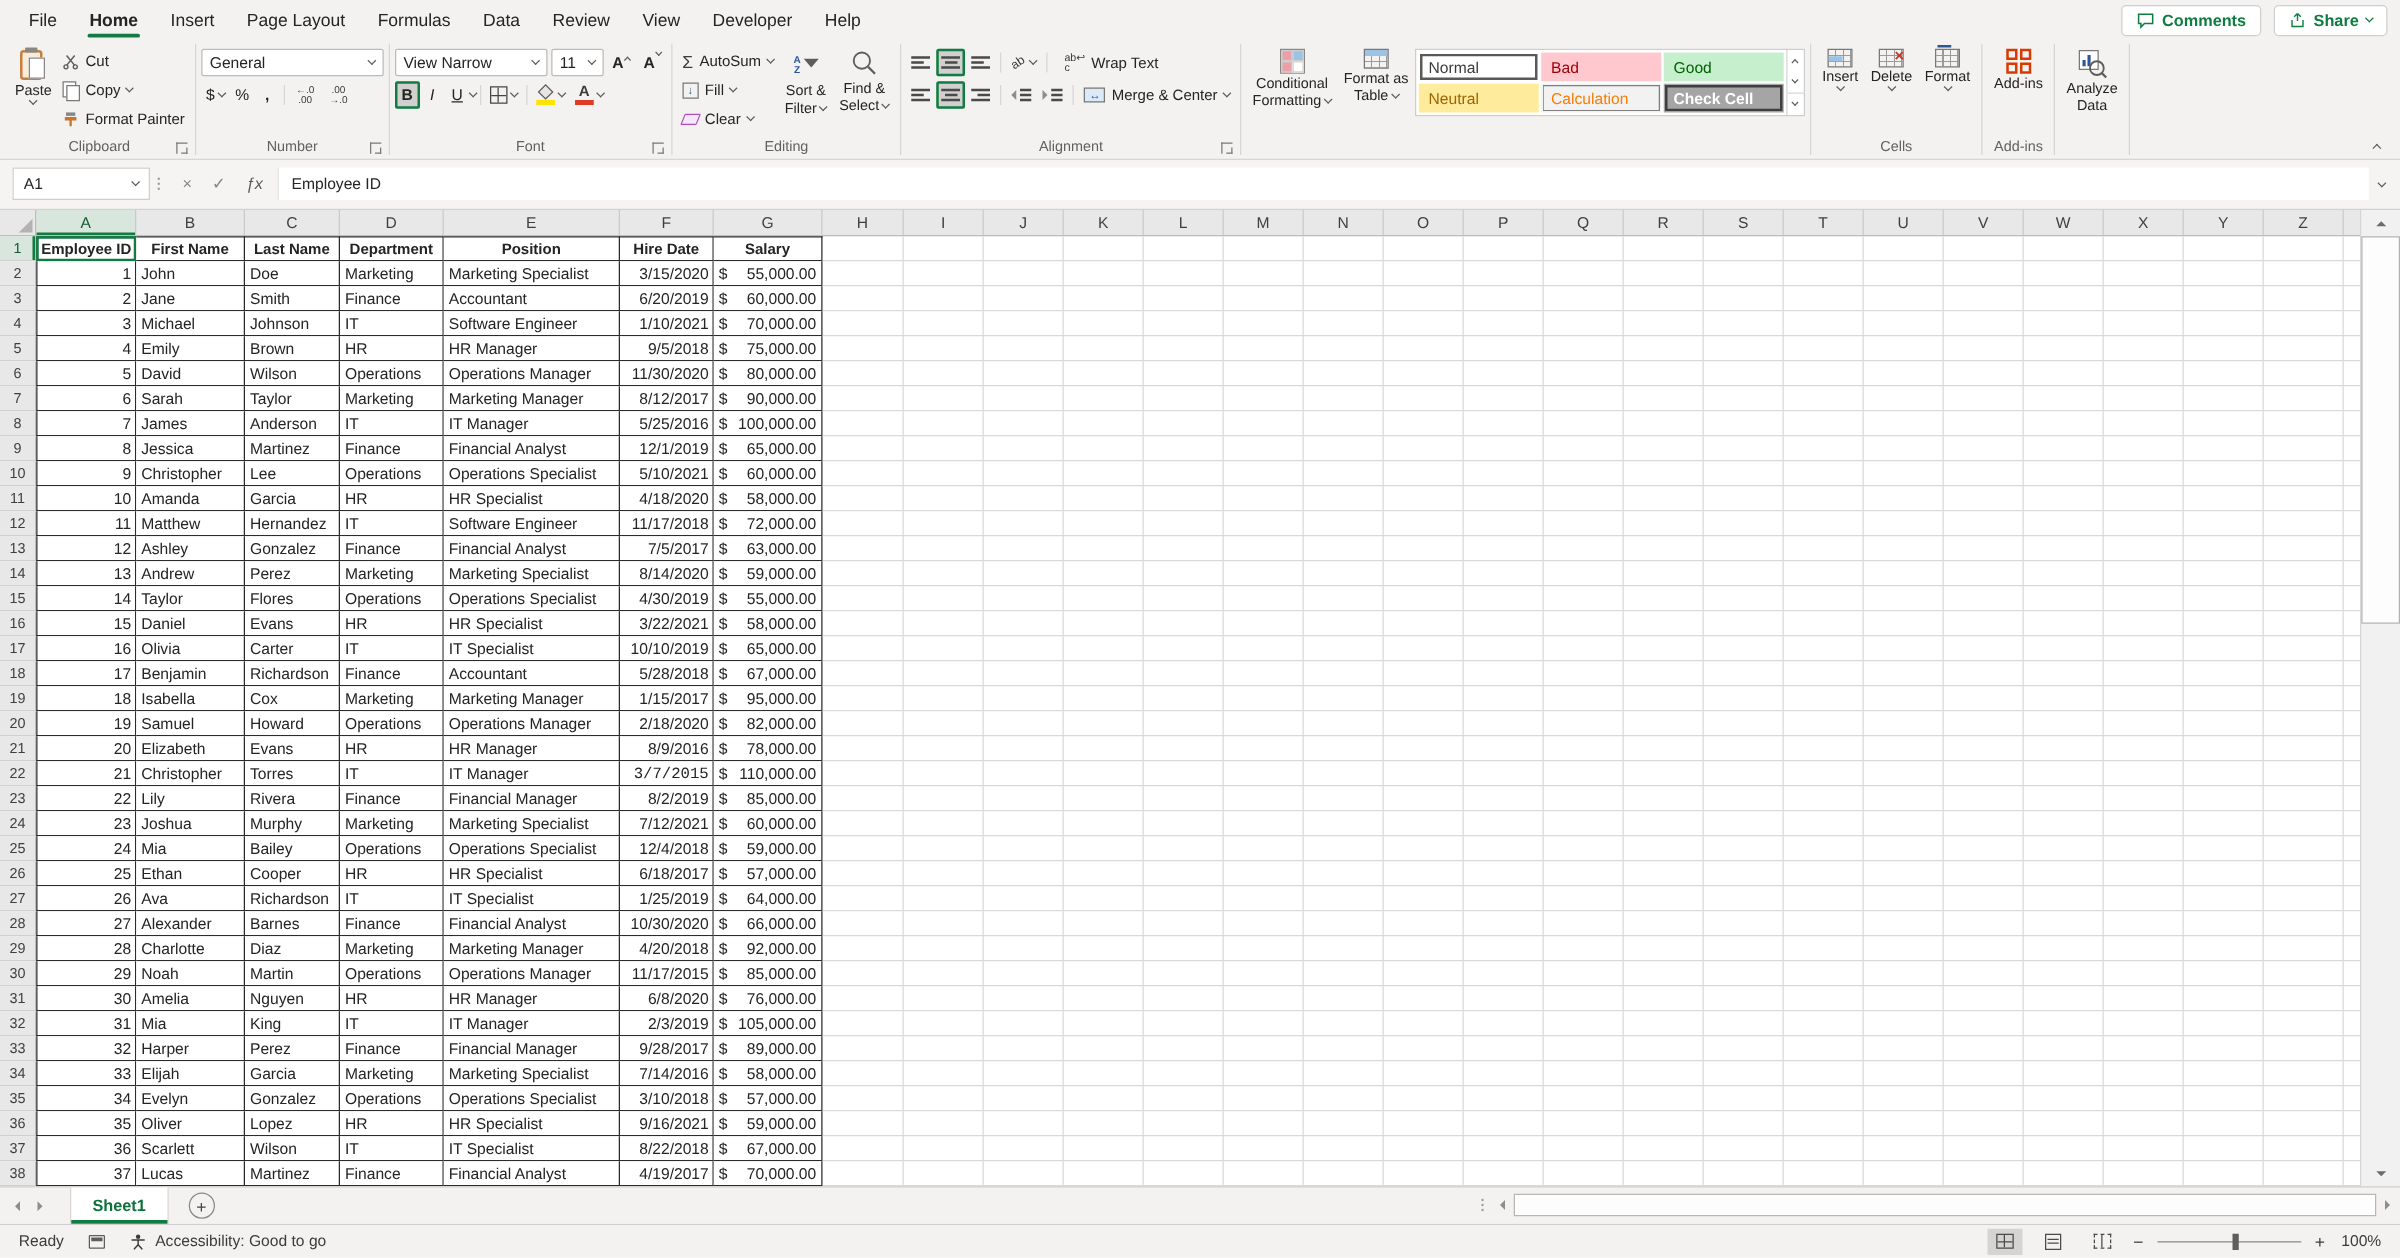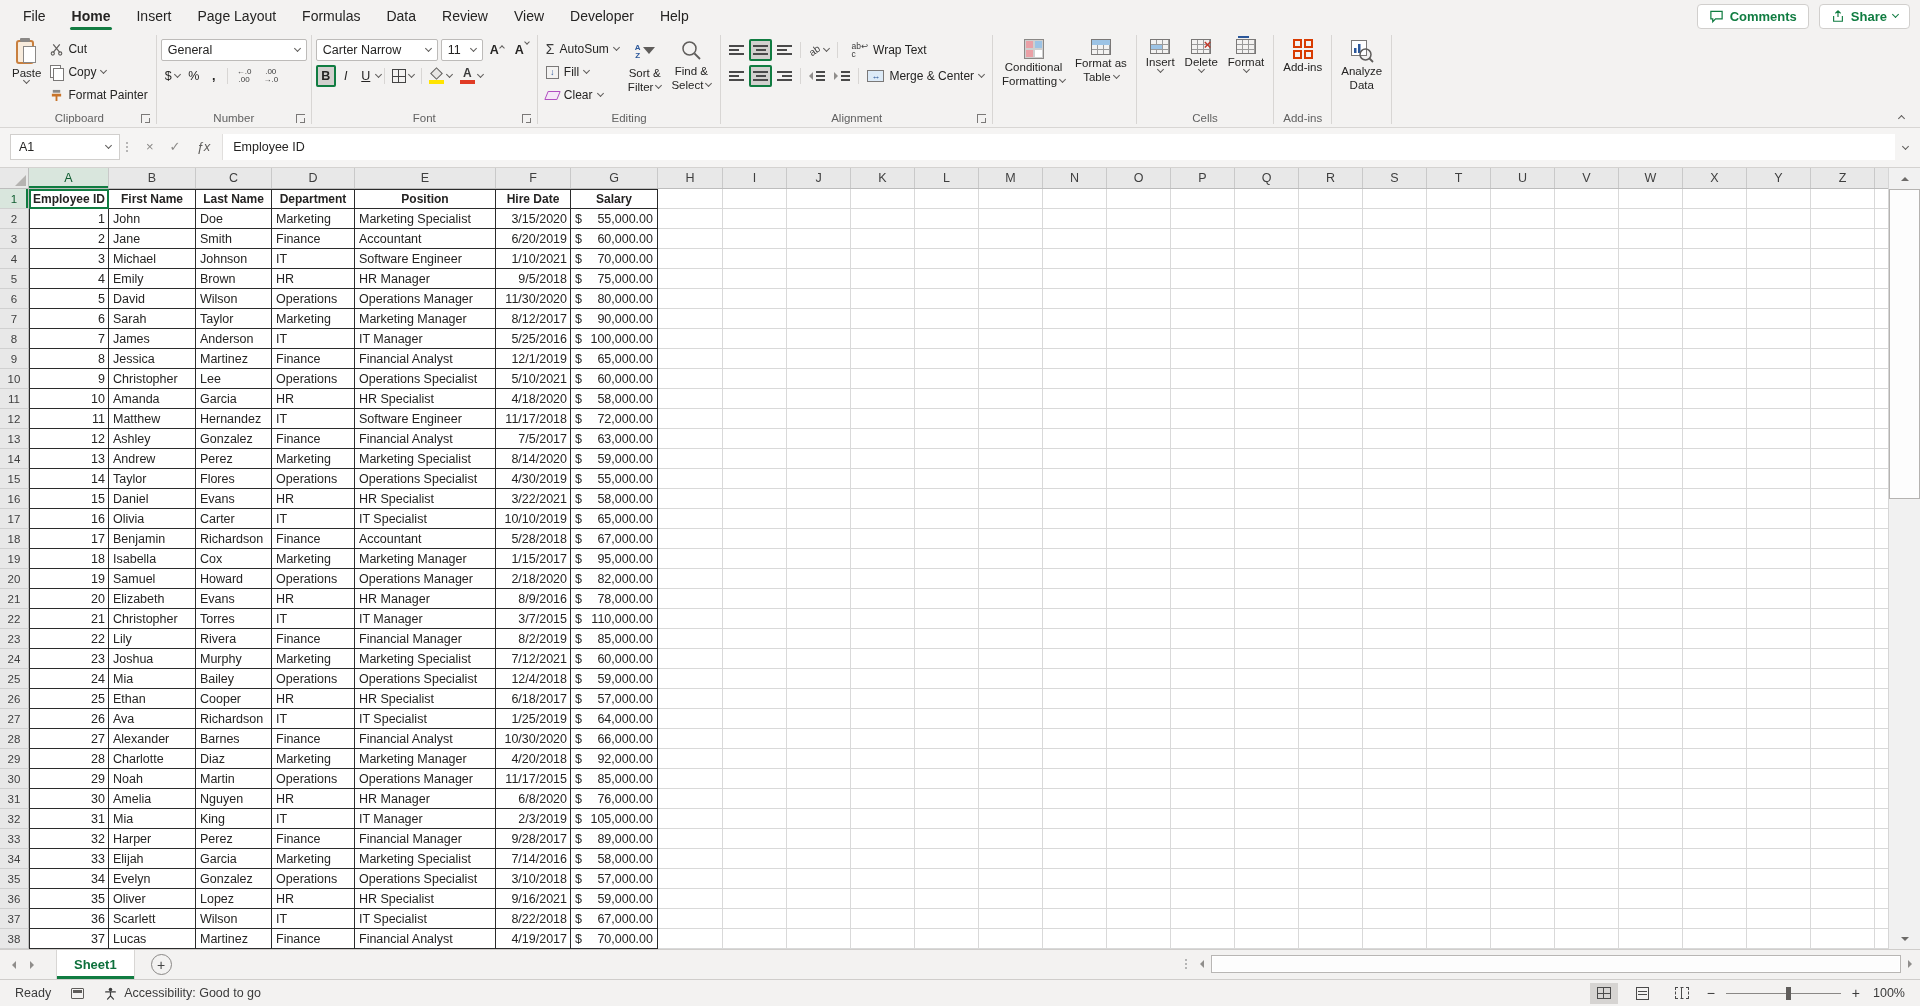--- a/index.html
+++ b/index.html
@@ -274,21 +274,21 @@
           <span>Number</span>
           <span class="launcher"></span>
         </div>
     </section>
     <div class="gsep"></div>
 
     <section class="group">
       <div class="gbody" style="flex-direction:column;align-items:stretch;gap:4px;padding-top:4px">
         <div class="rowline" style="gap:3px">
           <div class="combo" style="width:122px">
-            <span>Carter Narrow</span>
+            <span>View Narrow</span>
             <i class="chev"></i>
           </div>
           <div class="combo" style="width:42px">
             <span>11</span>
             <i class="chev"></i>
           </div>
           <span class="tbtn">
               <span class="gf">
                 <span>A</span>
                 <i class="chev up"></i>
@@ -503,20 +503,41 @@
               <i class="chev"></i>
             </span>
         </div>
         <div class="bigbtn">
           <span class="ic-ft"></span>
           <span class="bl">Format as</span>
           <span class="brow">
               <span>Table</span>
               <i class="chev"></i>
             </span>
+        </div>
+        <div class="stylegal">
+          <div class="galgridwrap">
+            <div class="stylecell" style="background: rgb(255, 255, 255); color: rgb(59, 59, 59); box-shadow: rgb(89, 89, 89) 0px 0px 0px 2px inset;">Normal</div>
+            <div class="stylecell" style="background: rgb(255, 199, 206); color: rgb(156, 0, 6);">Bad</div>
+            <div class="stylecell" style="background: rgb(198, 239, 206); color: rgb(0, 97, 0);">Good</div>
+            <div class="stylecell" style="background: rgb(255, 235, 156); color: rgb(156, 101, 0);">Neutral</div>
+            <div class="stylecell" style="background: rgb(242, 242, 242); color: rgb(250, 125, 0); box-shadow: rgb(127, 127, 127) 0px 0px 0px 1px inset;">Calculation</div>
+            <div class="stylecell" style="background: rgb(165, 165, 165); color: rgb(255, 255, 255); box-shadow: rgb(63, 63, 63) 0px 0px 0px 2px inset; font-weight: 700;">Check Cell</div>
+          </div>
+          <div class="galscroll">
+            <span>
+                <i class="chev up"></i>
+              </span>
+            <span>
+                <i class="chev"></i>
+              </span>
+            <span style="border-top:1px solid #d8d6d4">
+                <i class="chev"></i>
+              </span>
+          </div>
         </div>
       </div>
     </section>
     <div class="gsep"></div>
 
     <section class="group">
       <div class="gbody">
         <div class="bigbtn">
           <span class="ic-cells ins"></span>
           <span class="bl">Insert</span>
@@ -1331,21 +1352,21 @@
           <div class="gc" style="width: 64px;"></div>
           <div class="gc partial" style="width: 13px;"></div>
         </div>
         <div class="grow">
           <div class="rnum">22</div>
           <div class="tc c0 num" style="width: 80px;">21</div>
           <div class="tc txt" style="width: 87px;">Christopher</div>
           <div class="tc txt" style="width: 76px;">Torres</div>
           <div class="tc txt" style="width: 83px;">IT</div>
           <div class="tc txt" style="width: 141px;">IT Manager</div>
-          <div class="tc num" style="width: 75px;">3/7/2015</div>
+          <div class="tc num" style="width: 75px; font-family: Liberation Mono, monospace;">3/7/2015</div>
           <div class="tc money" style="width: 87px;">
             <span>$</span>
             <span>110,000.00</span>
           </div>
           <div class="gc" style="width: 65px;"></div>
           <div class="gc" style="width: 64px;"></div>
           <div class="gc" style="width: 64px;"></div>
           <div class="gc" style="width: 64px;"></div>
           <div class="gc" style="width: 64px;"></div>
           <div class="gc" style="width: 64px;"></div>

